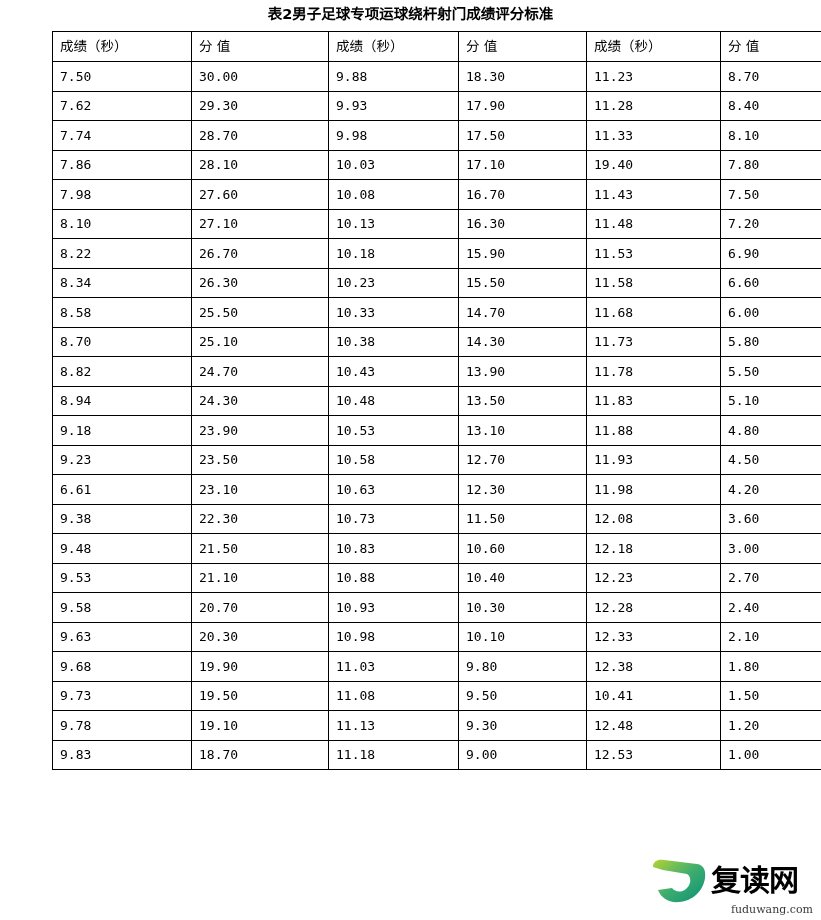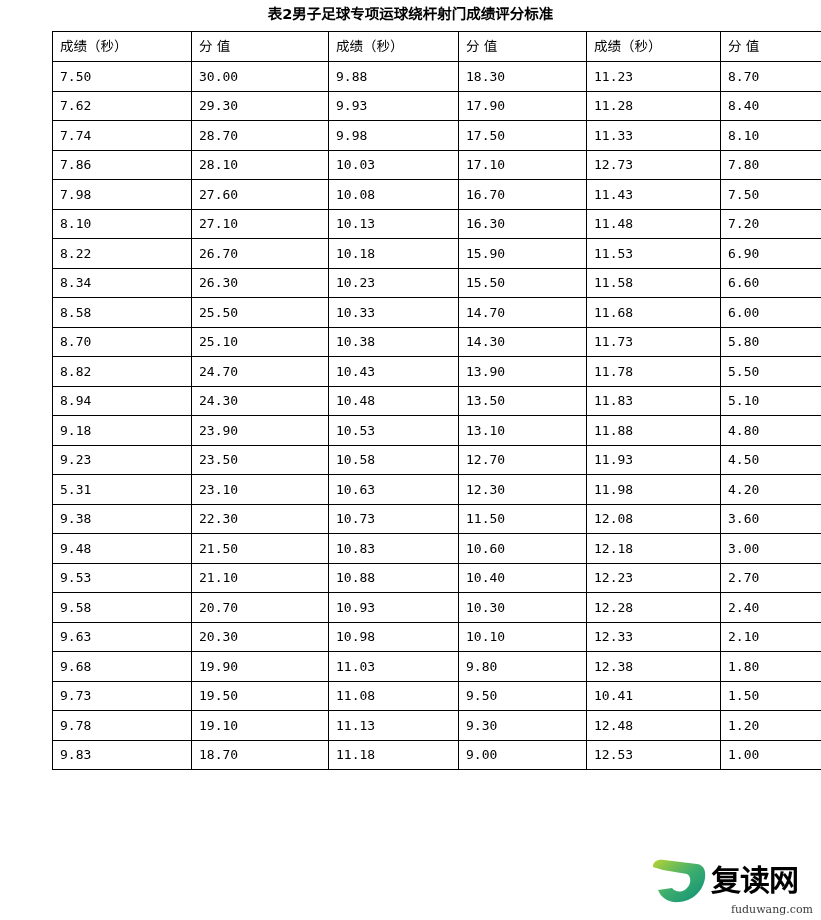--- a/index.html
+++ b/index.html
@@ -153,21 +153,21 @@
         <td>9.98</td>
         <td>17.50</td>
         <td>11.33</td>
         <td>8.10</td>
       </tr>
       <tr>
         <td>7.86</td>
         <td>28.10</td>
         <td>10.03</td>
         <td>17.10</td>
-        <td>12.73</td>
+        <td>19.40</td>
         <td>7.80</td>
       </tr>
       <tr>
         <td>7.98</td>
         <td>27.60</td>
         <td>10.08</td>
         <td>16.70</td>
         <td>11.43</td>
         <td>7.50</td>
       </tr>
@@ -237,21 +237,21 @@
       </tr>
       <tr>
         <td>9.23</td>
         <td>23.50</td>
         <td>10.58</td>
         <td>12.70</td>
         <td>11.93</td>
         <td>4.50</td>
       </tr>
       <tr>
-        <td>5.31</td>
+        <td>6.61</td>
         <td>23.10</td>
         <td>10.63</td>
         <td>12.30</td>
         <td>11.98</td>
         <td>4.20</td>
       </tr>
       <tr>
         <td>9.38</td>
         <td>22.30</td>
         <td>10.73</td>

